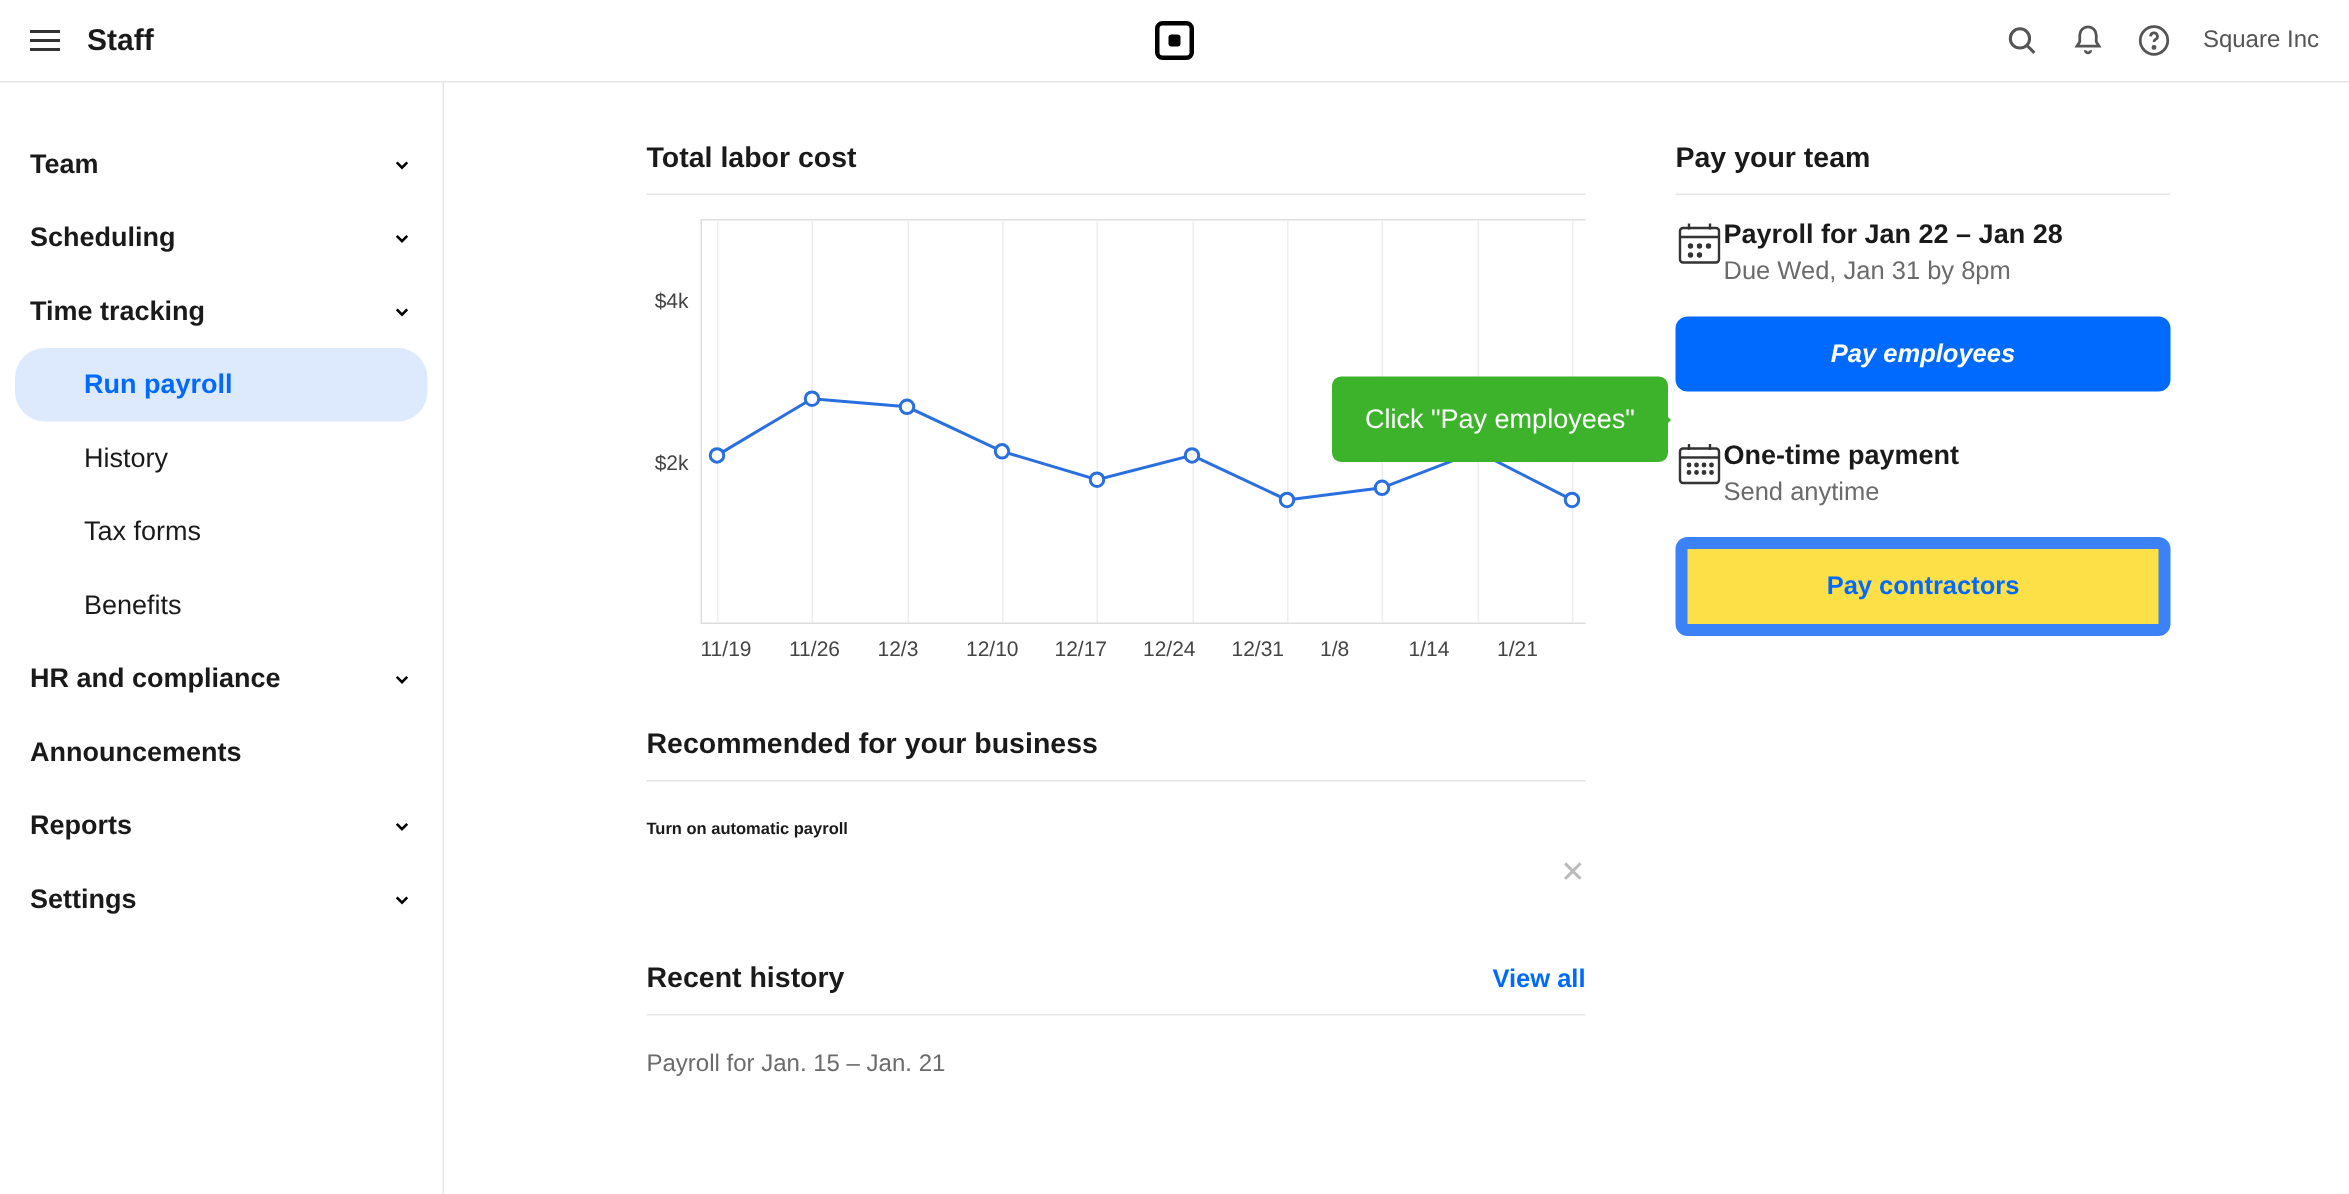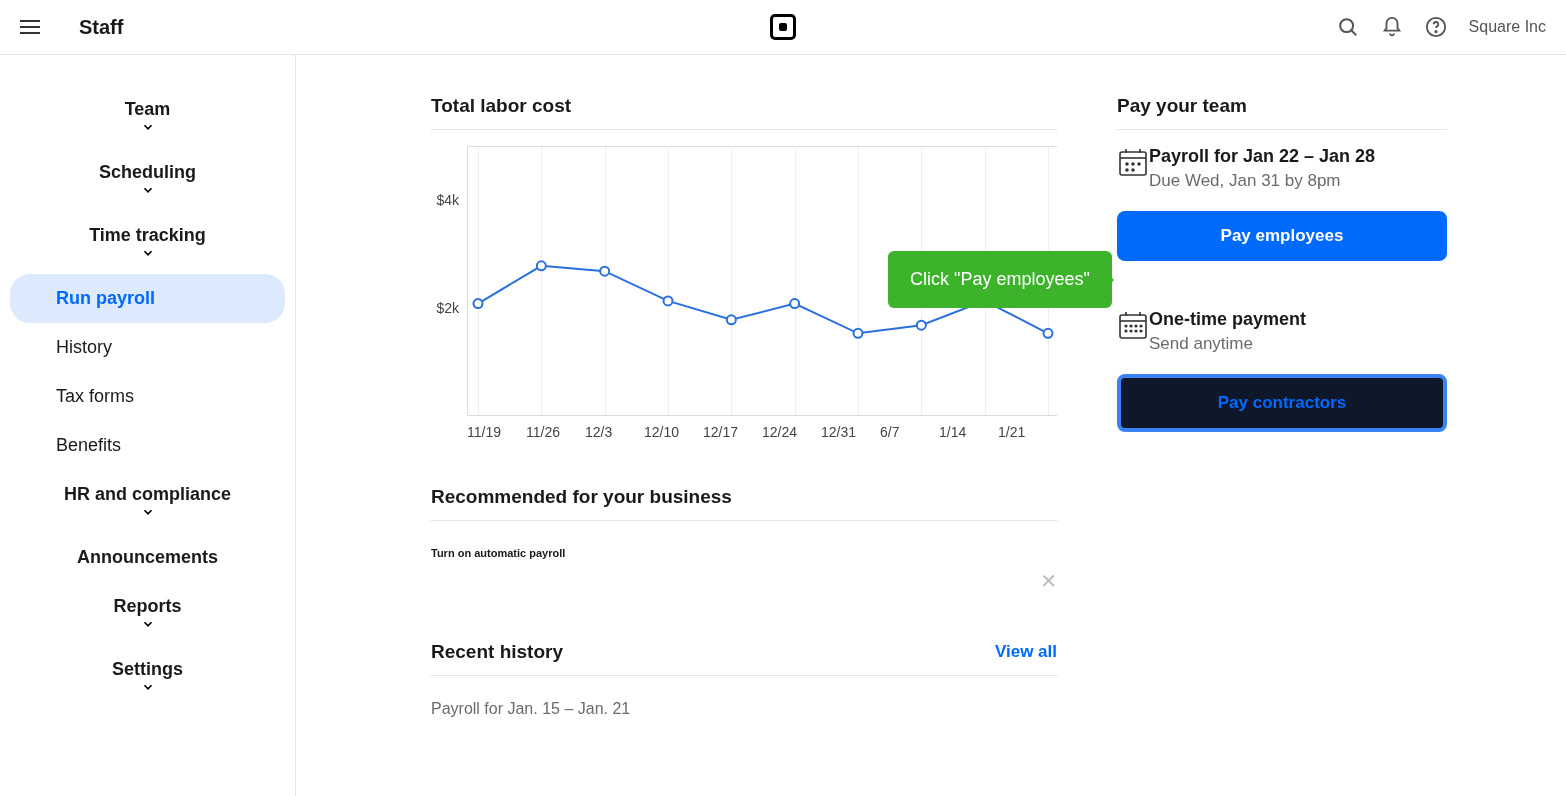--- a/index.html
+++ b/index.html
@@ -11,38 +11,37 @@
     height: 796px;
     overflow: hidden;
   }
   .topbar {
     height: 55px;
     border-bottom: 1px solid #e5e5e5;
     display: flex;
     align-items: center;
     padding: 0 20px;
     position: relative;
-    gap: 21px;
   }
   .hamburger { display:inline-flex; flex-direction:column; gap:4px; cursor:pointer; margin-right:18px;}
   .hamburger span { width:20px; height:2px; background:#333; }
   .staff-label { font-size:20px; font-weight:600; }
   .square-logo {
     position:absolute; left:50%; transform:translateX(-50%);
     width:26px; height:26px; border:3px solid #000; border-radius:5px;
     display:flex; align-items:center; justify-content:center;
   }
   .square-logo .inner { width:8px; height:8px; background:#000; border-radius:2px; }
   .topbar-right { margin-left:auto; display:flex; align-items:center; gap:22px; }
   .ticon { width:22px; height:22px; display:inline-flex; align-items:center; justify-content:center; color:#555; }
   .account-name { color:#555; font-size:16px; }
 
   .layout { display:flex; height:calc(796px - 55px); }
   .sidebar { width:296px; border-right:1px solid #e5e5e5; padding:30px 10px 0 10px; }
-  .nav-item { display:flex; align-items:center; justify-content:space-between; padding:14px 10px; font-size:18px; font-weight:600; cursor:pointer; border-radius:8px;flex-direction:column; }
+  .nav-item { display:flex; align-items:center; justify-content:space-between; padding:14px 10px; font-size:18px; font-weight:600; cursor:pointer; border-radius:8px; }
   .nav-sub { padding:14px 10px 14px 46px; font-size:18px; font-weight:500; cursor:pointer; border-radius:20px; }
   .nav-sub.active { background:#ddeafd; color:#006aff; font-weight:700; }
   .chev { width:14px; height:14px; }
 
   .main { flex:1; display:flex; padding:40px 60px 0 135px; gap:60px; }
   .col-left { width:626px; }
   .col-right { width:330px; }
 
   .section-title { font-size:19px; font-weight:700; padding-bottom:12px; border-bottom:1px solid #e5e5e5; margin-bottom:16px;}
   .section-title-row { display:flex; align-items:center; justify-content:space-between; border-bottom:1px solid #e5e5e5; padding-bottom:12px; margin-bottom:18px;}
@@ -61,22 +60,22 @@
   .close-x { color:#bbb; font-size:20px; cursor:pointer; margin-left:auto; margin-top:22px; }
 
   .history-row { color:#6b6b6b; font-size:16px; padding-top:6px; }
 
   
   .pay-card { display:flex; margin-bottom:20px; margin-top:6px; }
   .cal-icon { width:32px; height:32px; flex-shrink:0; }
   .pay-title { font-size:18px; font-weight:700; margin-bottom:4px; }
   .pay-sub { font-size:17px; color:#6b6b6b; }
   .btn { display:block; width:100%; text-align:center; font-size:17px; font-weight:700; padding:15px 0; border-radius:8px; cursor:pointer; border:none; }
-  .btn-primary { background:#006aff; color:#fff; margin-bottom:48px; }
-  .btn-outline { background:#0f172a; color:#006aff; border:4px solid #3b82f6; }
+  .btn-primary { background:#006aff; color:#fff; margin-bottom:32px;font-style:italic; }
+  .btn-outline { background:#fde047; color:#006aff; border:8px solid #3b82f6; }
 
   .tooltip { position:absolute; background:#3cb32b; color:#fff; font-size:18px; font-weight:500; padding:18px 22px; border-radius:6px; white-space:nowrap; z-index:50; }
   .tooltip::after { content:""; position:absolute; right:-12px; top:50%; transform:translateY(-50%); border:10px solid transparent; border-left-color:#3cb32b; }
 </style>
 </head>
 <body>
 
 <div class="topbar">
   <div class="hamburger">
     <span></span>
@@ -197,21 +196,21 @@
             </svg>
           </div>
         <div class="xlabels" id="xlabels">
             <span>11/19</span>
             <span>11/26</span>
             <span>12/3</span>
             <span>12/10</span>
             <span>12/17</span>
             <span>12/24</span>
             <span>12/31</span>
-            <span>6/7</span>
+            <span>1/8</span>
             <span>1/14</span>
             <span>1/21</span>
           </div>
       <div class="ylabel" style="top: 154px;">$2k</div>
           <div class="ylabel" style="top: 46px;">$4k</div>
         </div>
 
       <div class="section-title">Recommended for your business</div>
       <div class="rec-item">
         <div class="rec-text">

